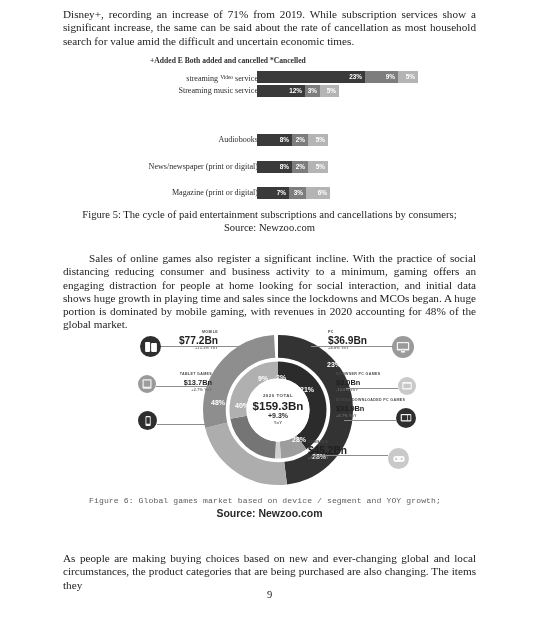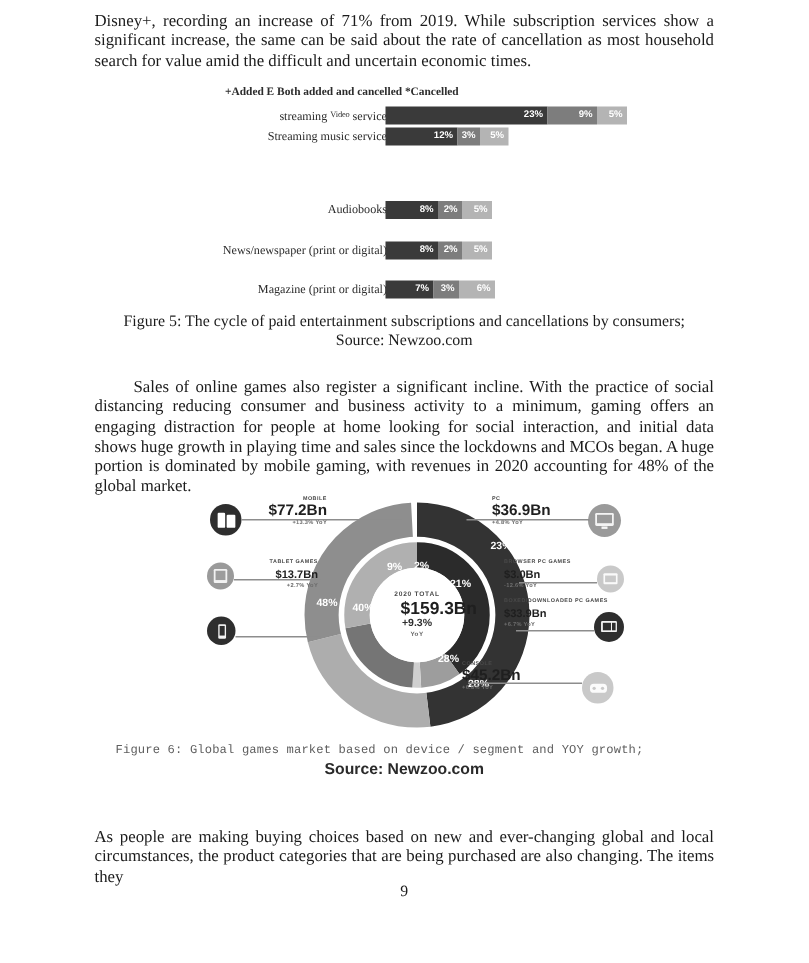--- a/index.html
+++ b/index.html
@@ -163,21 +163,21 @@
   }
 
   .ctr {
     position: absolute;
     text-align: center;
     font-family: "Liberation Sans", sans-serif;
     color: #1f1f1f;
     width: 80px;
   }
   .ctr .t1 { display:block; font-size: 4.4px; font-weight: 700; letter-spacing:.5px; color:#4b4b4b; line-height:6px;}
-  .ctr .t2 { display:block; font-size: 11.6px; font-weight: 700; line-height: 13px; text-align: right;}
+  .ctr .t2 { display:block; font-size: 11.6px; font-weight: 700; line-height: 13px;}
   .ctr .t3 { display:block; font-size: 7px; font-weight: 700; line-height: 8px; color:#2f2f2f;}
   .ctr .t4 { display:block; font-size: 4.2px; font-weight: 700; line-height:5px; color:#6b6b6b; letter-spacing:.3px;}
 </style>
 </head>
 <body>
 
 <div class="page">
 
   <div class="para" style="left:63px; top:8px; width:413px;">Disney+, recording an increase of 71% from 2019. While subscription services show a significant increase, the same can be said about the rate of cancellation as most household search for value amid the difficult and uncertain economic times.</div>
 
@@ -369,20 +369,20 @@
           <rect x="0.8" y="3.4" width="11.4" height="6" rx="2.6" fill="#fbfbfb"></rect>
           <circle cx="3.6" cy="6.4" r="1.1" fill="#c9c9c9"></circle>
           <circle cx="9.2" cy="6.4" r="1.1" fill="#c9c9c9"></circle>
         </svg>
       </div>
       <div class="lead" style="left:182px; top:125px; width:76px;"></div>
 
     </div>
   </div>
 
-  <div class="caption-mono" style="left:0px; top:496px; width:506px;">Figure 6: Global games market based on device / segment and YOY growth;</div>
+  <div class="caption-mono" style="left:12px; top:496px; width:506px;">Figure 6: Global games market based on device / segment and YOY growth;</div>
   <div class="caption-src-bold" style="left:0px; top:507px; width:539px;">Source: Newzoo.com</div>
 
   <div class="para" style="left:63px; top:552px; width:413px;">As people are making buying choices based on new and ever-changing global and local circumstances, the product categories that are being purchased are also changing. The items they</div>
 
   <div class="pagenum" style="left:0px; top:589px; width:539px;">9</div>
 
 </div>
 
 </body></html>

